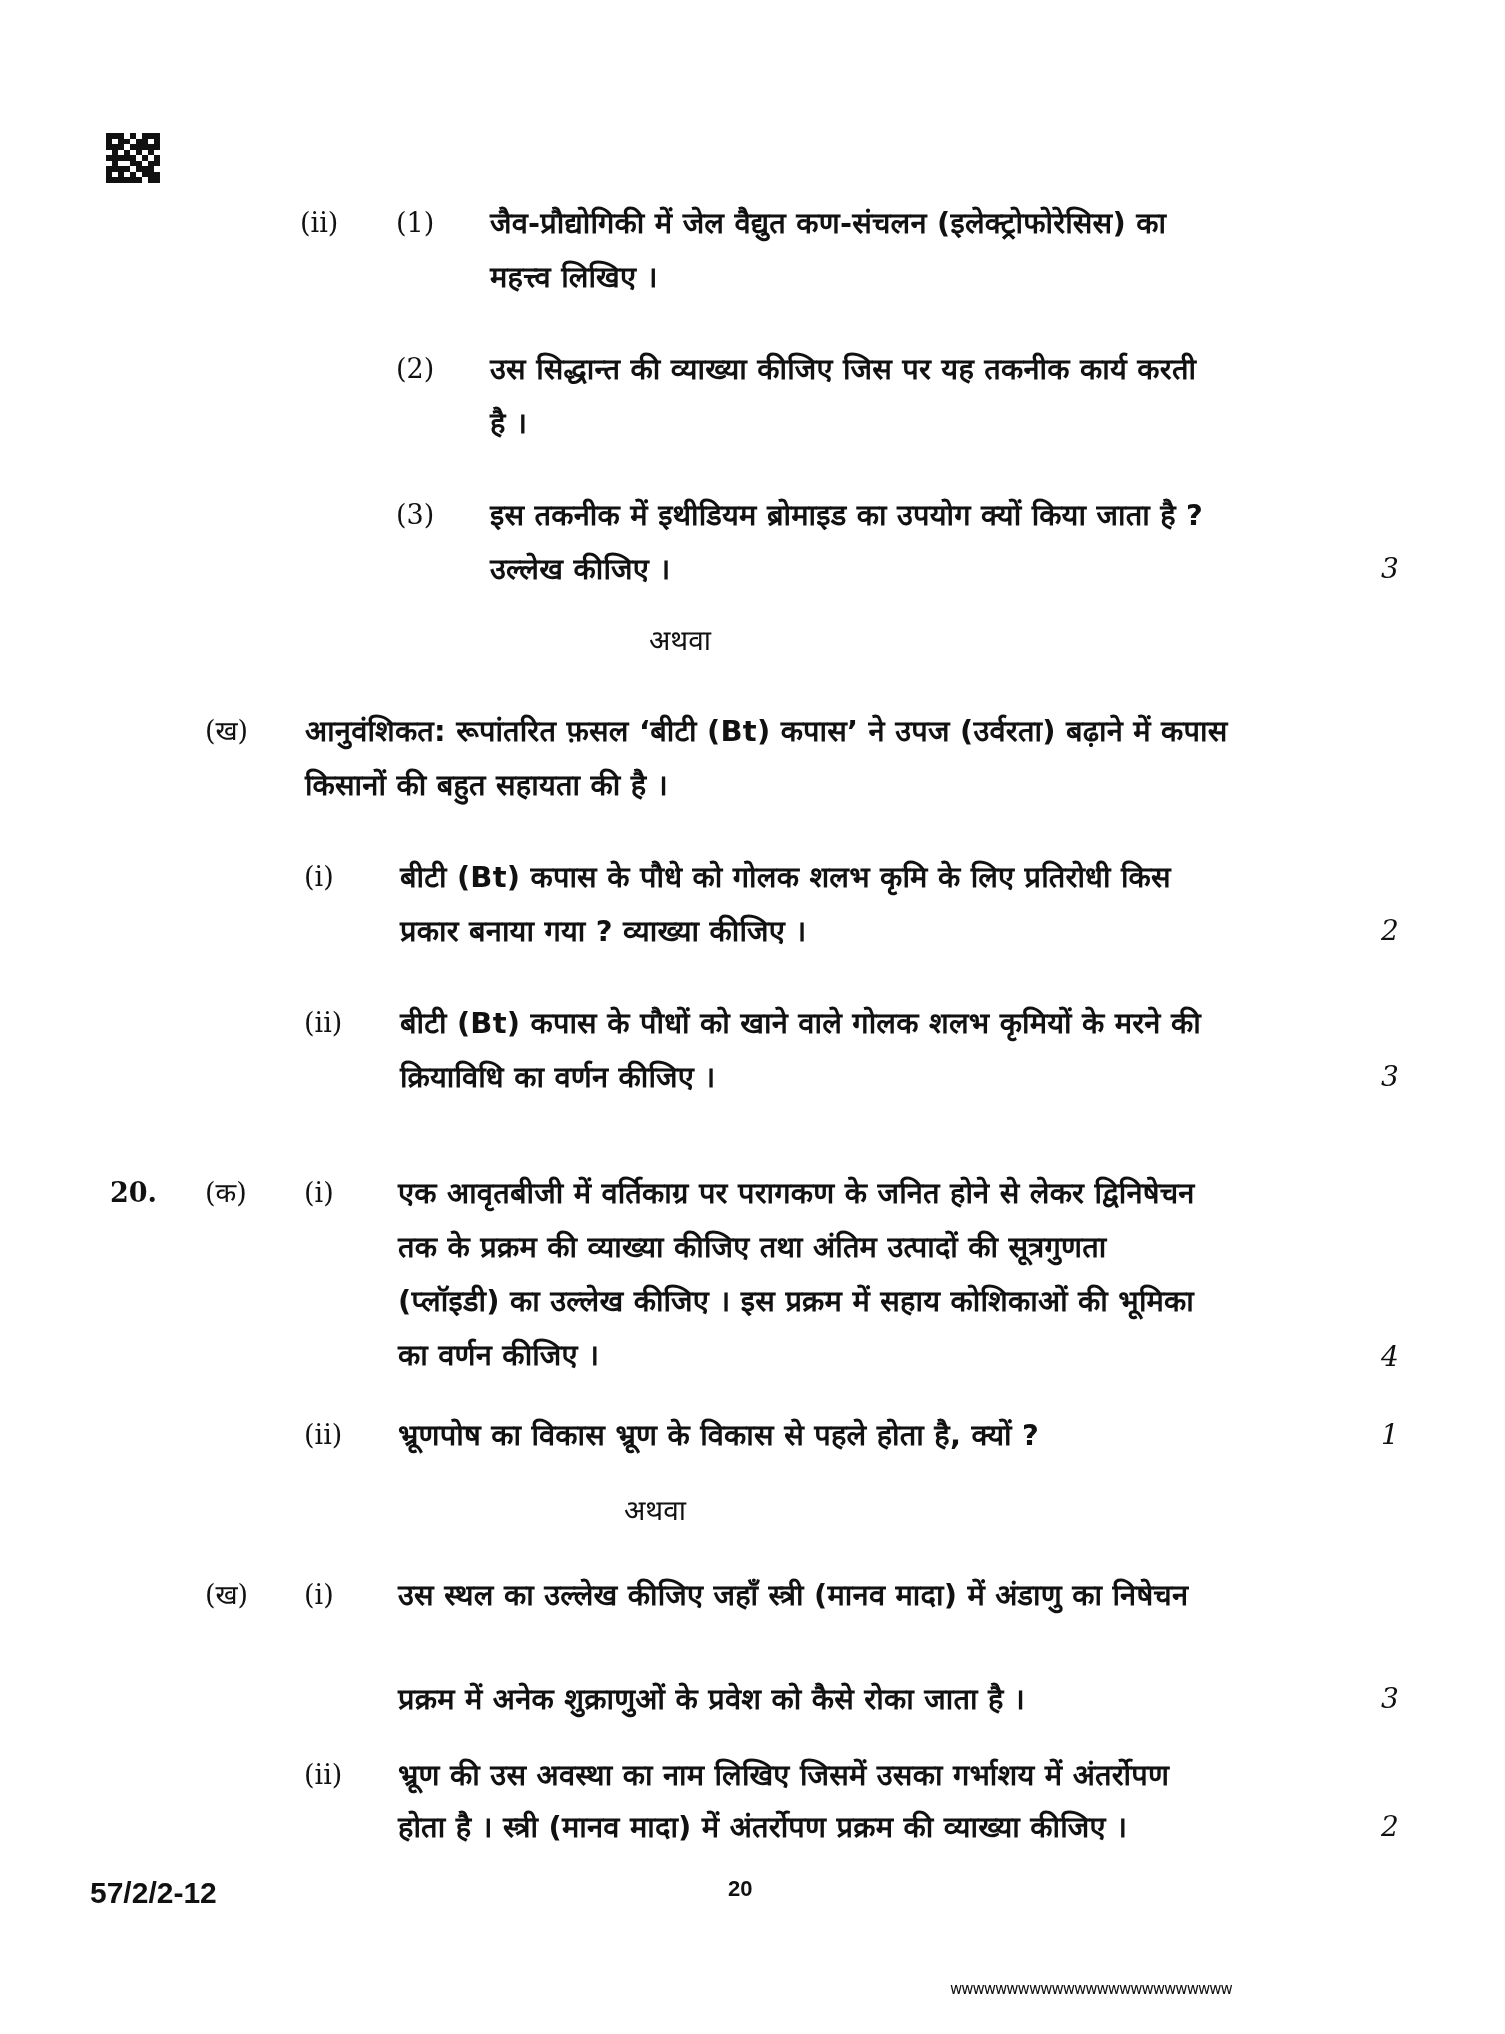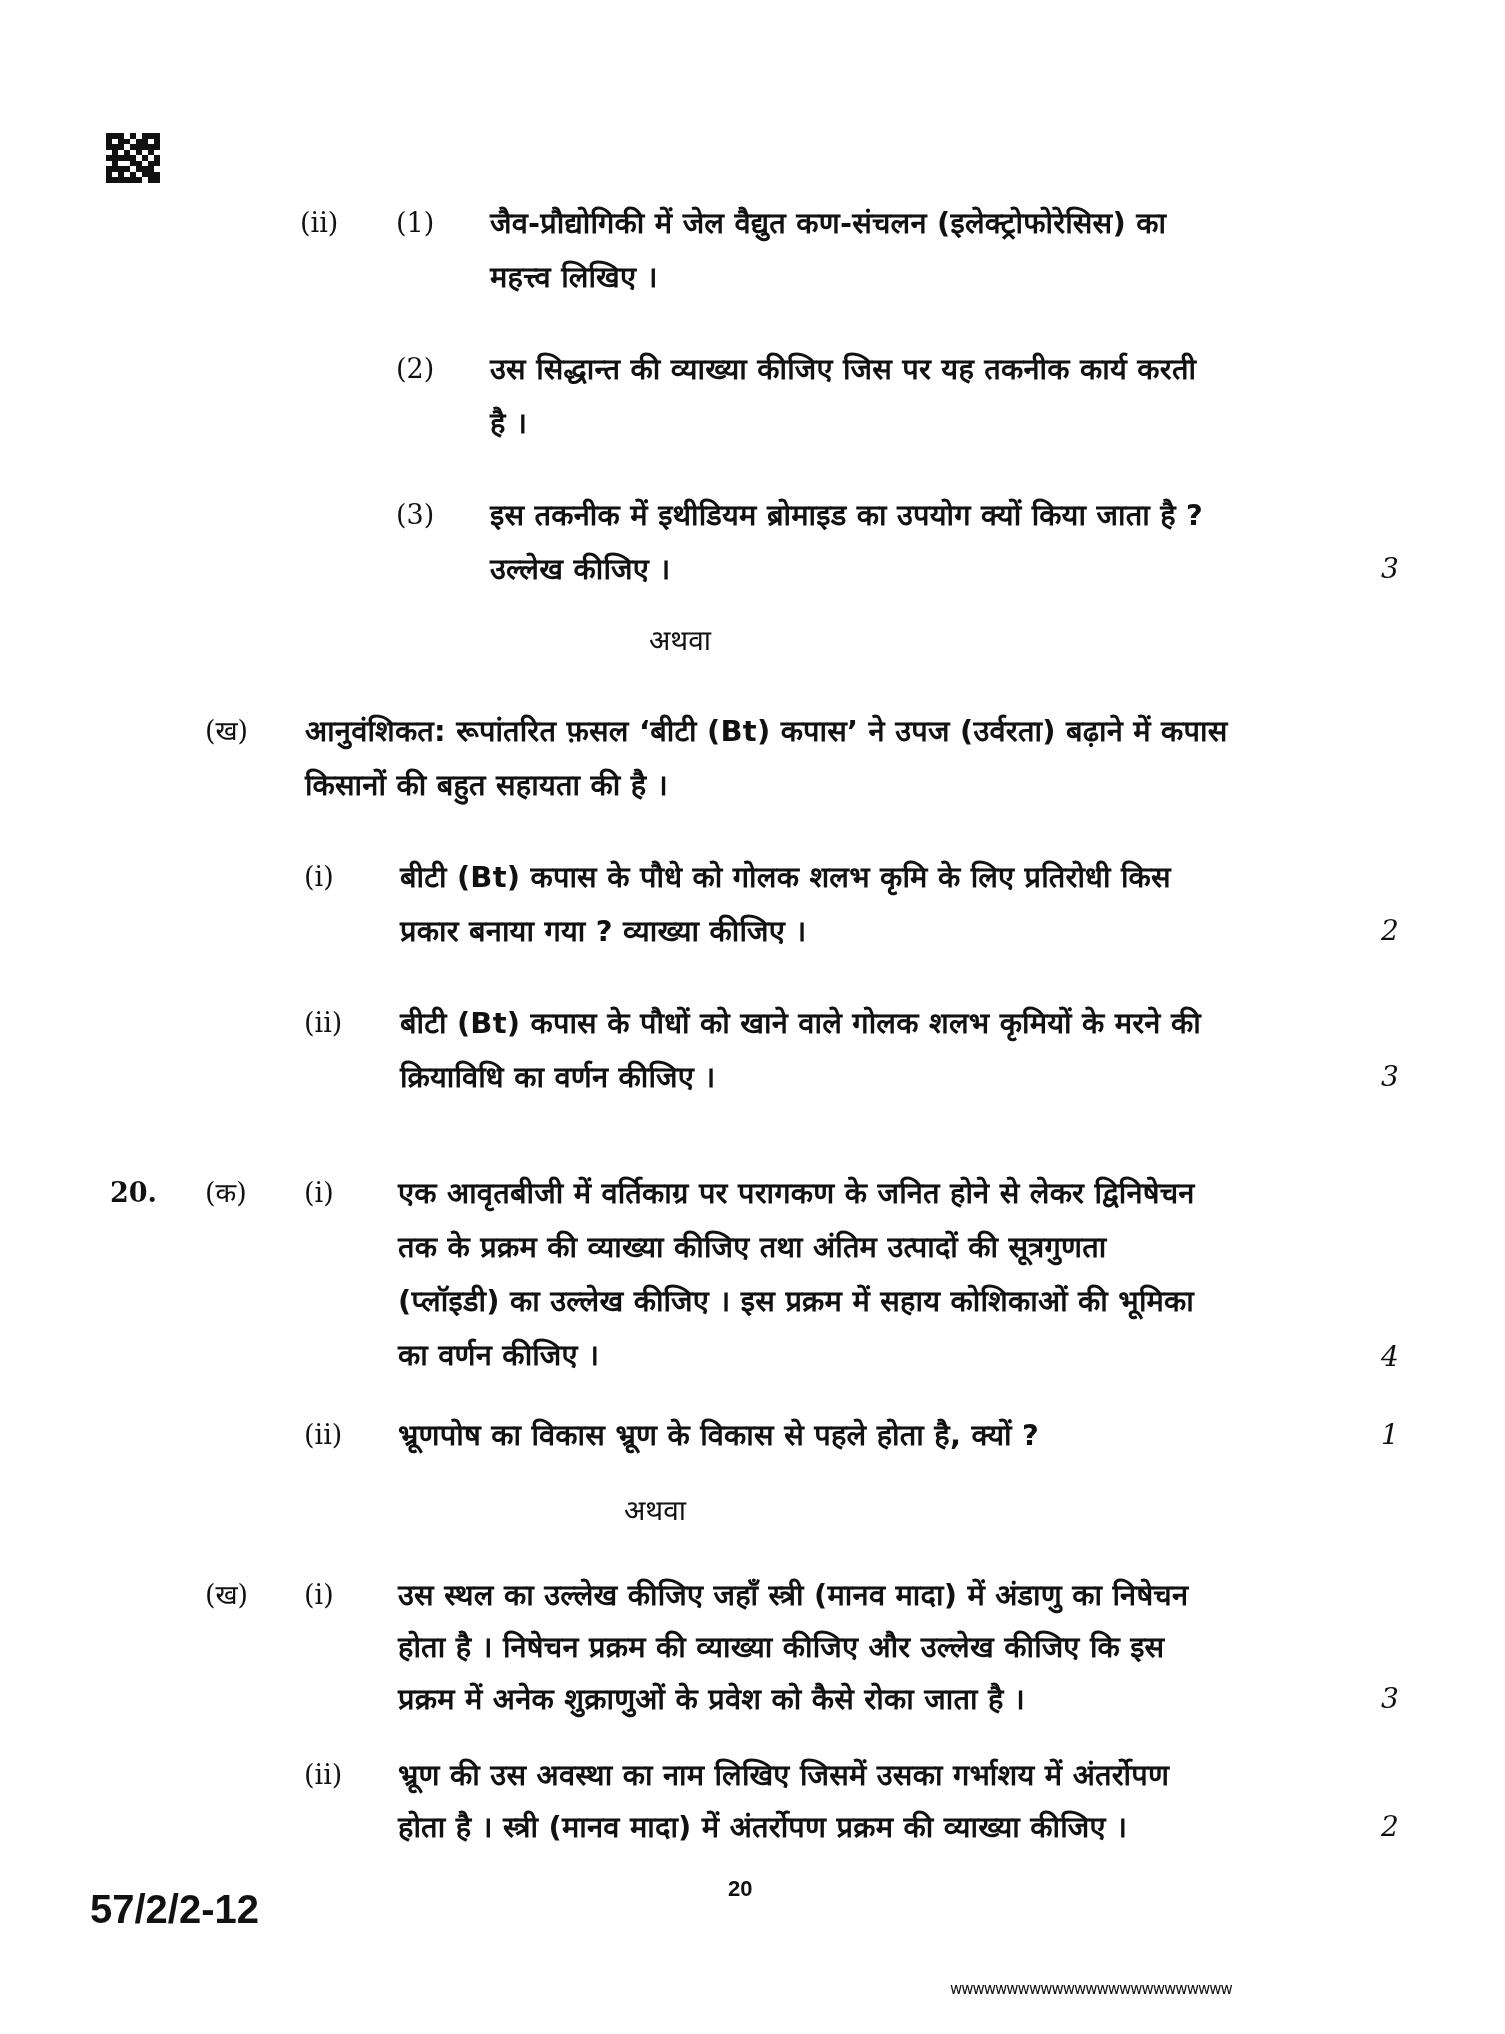--- a/index.html
+++ b/index.html
@@ -20,21 +20,21 @@
     font-size: 29px; line-height: 54px; font-weight: bold; letter-spacing: 0.2px;
     text-align: justify; text-align-last: left;
   }
   .lbl { font-family: "DejaVu Serif", serif; font-size: 27px; line-height: 54px; }
   .qno { font-family: "DejaVu Serif", serif; font-weight: bold; font-size: 27px; line-height: 54px; }
   .mark {
     position: absolute; left: 1370px; width: 40px; text-align: center;
     font-family: "DejaVu Serif", serif; font-style: italic; font-size: 28px; line-height: 54px;
   }
   .or-label { font-size: 28px; font-weight: normal; line-height: 54px; text-align: center; }
-  .footer-code { font-family: "Liberation Sans", sans-serif; font-weight: bold; font-size: 40px; margin-top: 11px; }
+  .footer-code { font-family: "Liberation Sans", sans-serif; font-weight: bold; font-size: 30px; }
   .footer-page { font-family: "Liberation Sans", sans-serif; font-weight: bold; font-size: 22px; }
   .footer-wave { font-family: "DejaVu Sans", sans-serif; font-size: 15px; letter-spacing: -1px; }
 </style>
 </head>
 <body>
 
 <div class="page">
 
   <div class="qr">
     <span class="b"></span>
@@ -162,21 +162,20 @@
 
   <div class="abs lbl" style="left:304px; top:1408px;">(ii)</div>
   <div class="abs txt" style="left:398px; top:1408px; width:922px;">भ्रूणपोष का विकास भ्रूण के विकास से पहले होता है, क्यों ?</div>
   <div class="mark" style="top:1408px;">1</div>
 
   <div class="abs or-label" style="left:535px; top:1484px; width:240px;">अथवा</div>
 
   <div class="abs lbl" style="left:205px; top:1568px;">(ख)</div>
   <div class="abs lbl" style="left:304px; top:1568px;">(i)</div>
   <div class="abs txt" style="left:398px; top:1568px; width:922px;">उस स्थल का उल्लेख कीजिए जहाँ स्त्री (मानव मादा) में अंडाणु का निषेचन</div>
-  <div class="abs txt" style="left:398px; top:1620px; width:922px;">होता है । निषेचन प्रक्रम की व्याख्या कीजिए और उल्लेख कीजिए कि इस</div>
   <div class="abs txt" style="left:398px; top:1672px; width:922px;">प्रक्रम में अनेक शुक्राणुओं के प्रवेश को कैसे रोका जाता है ।</div>
   <div class="mark" style="top:1672px;">3</div>
 
   <div class="abs lbl" style="left:304px; top:1748px;">(ii)</div>
   <div class="abs txt" style="left:398px; top:1748px; width:922px;">भ्रूण की उस अवस्था का नाम लिखिए जिसमें उसका गर्भाशय में अंतर्रोपण</div>
   <div class="abs txt" style="left:398px; top:1800px; width:922px;">होता है । स्त्री (मानव मादा) में अंतर्रोपण प्रक्रम की व्याख्या कीजिए ।</div>
   <div class="mark" style="top:1800px;">2</div>
 
   <div class="abs footer-code" style="left:90px; top:1876px;">57/2/2-12</div>
   <div class="abs footer-page" style="left:728px; top:1876px;">20</div>

